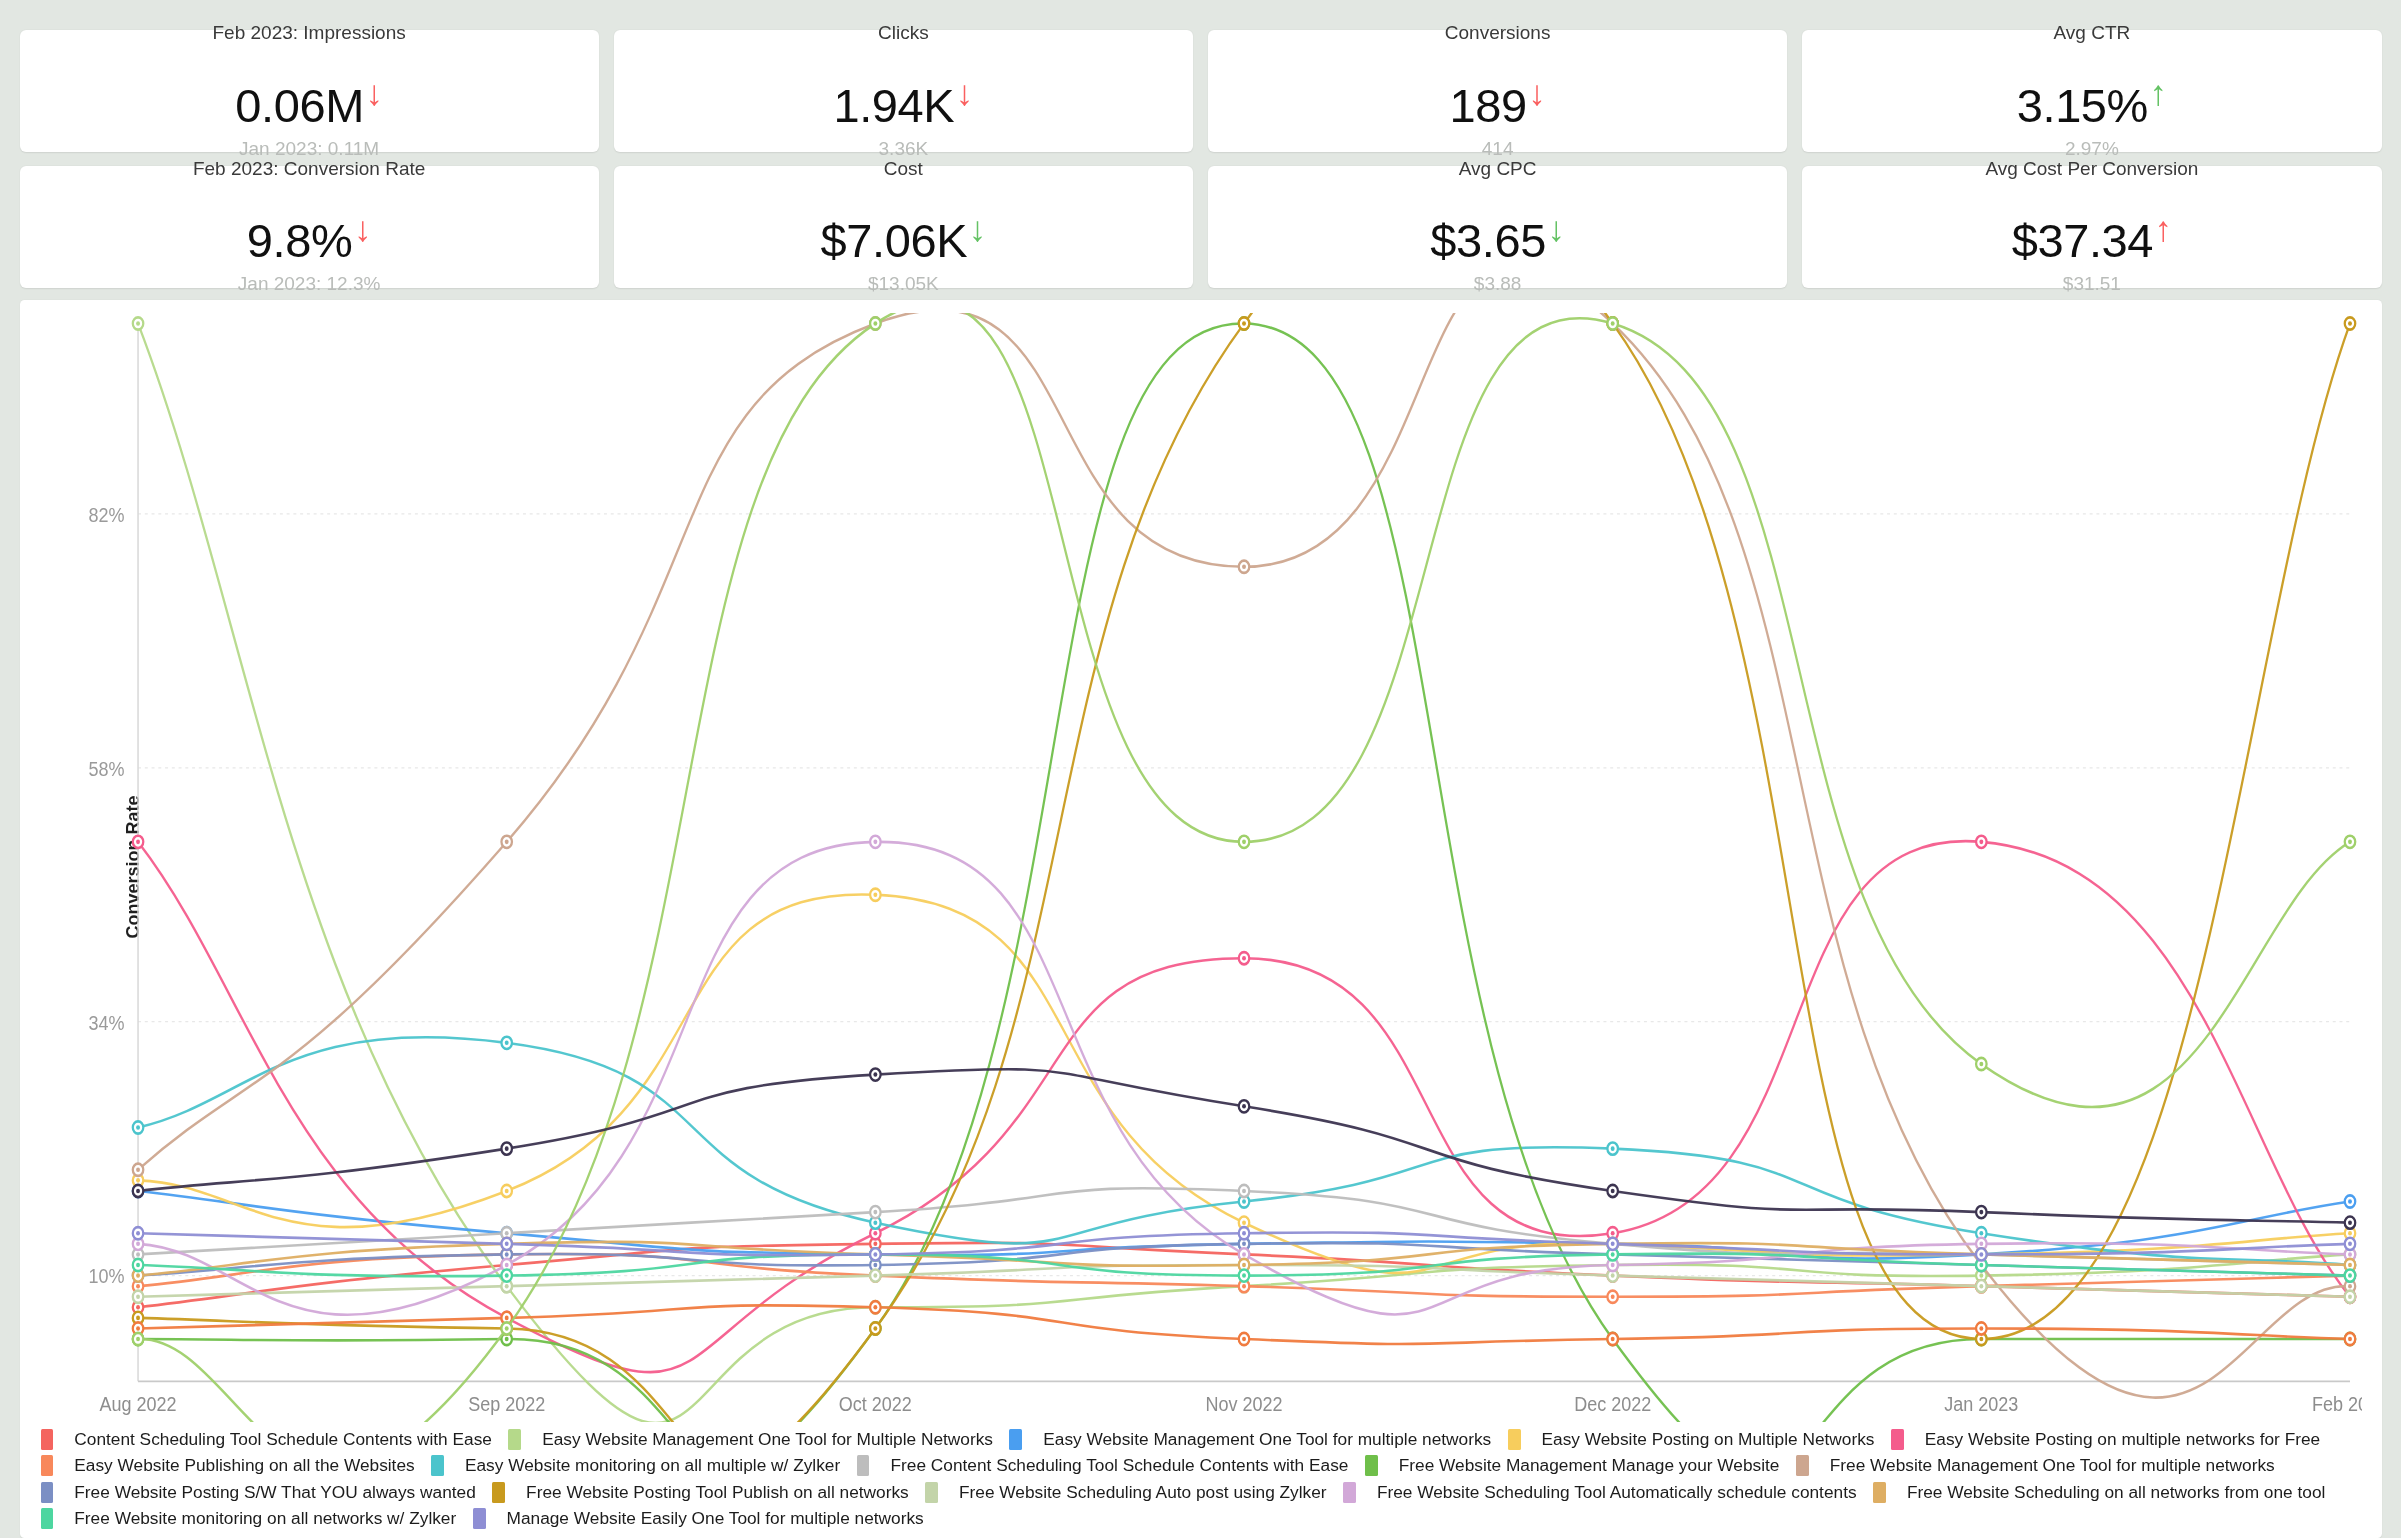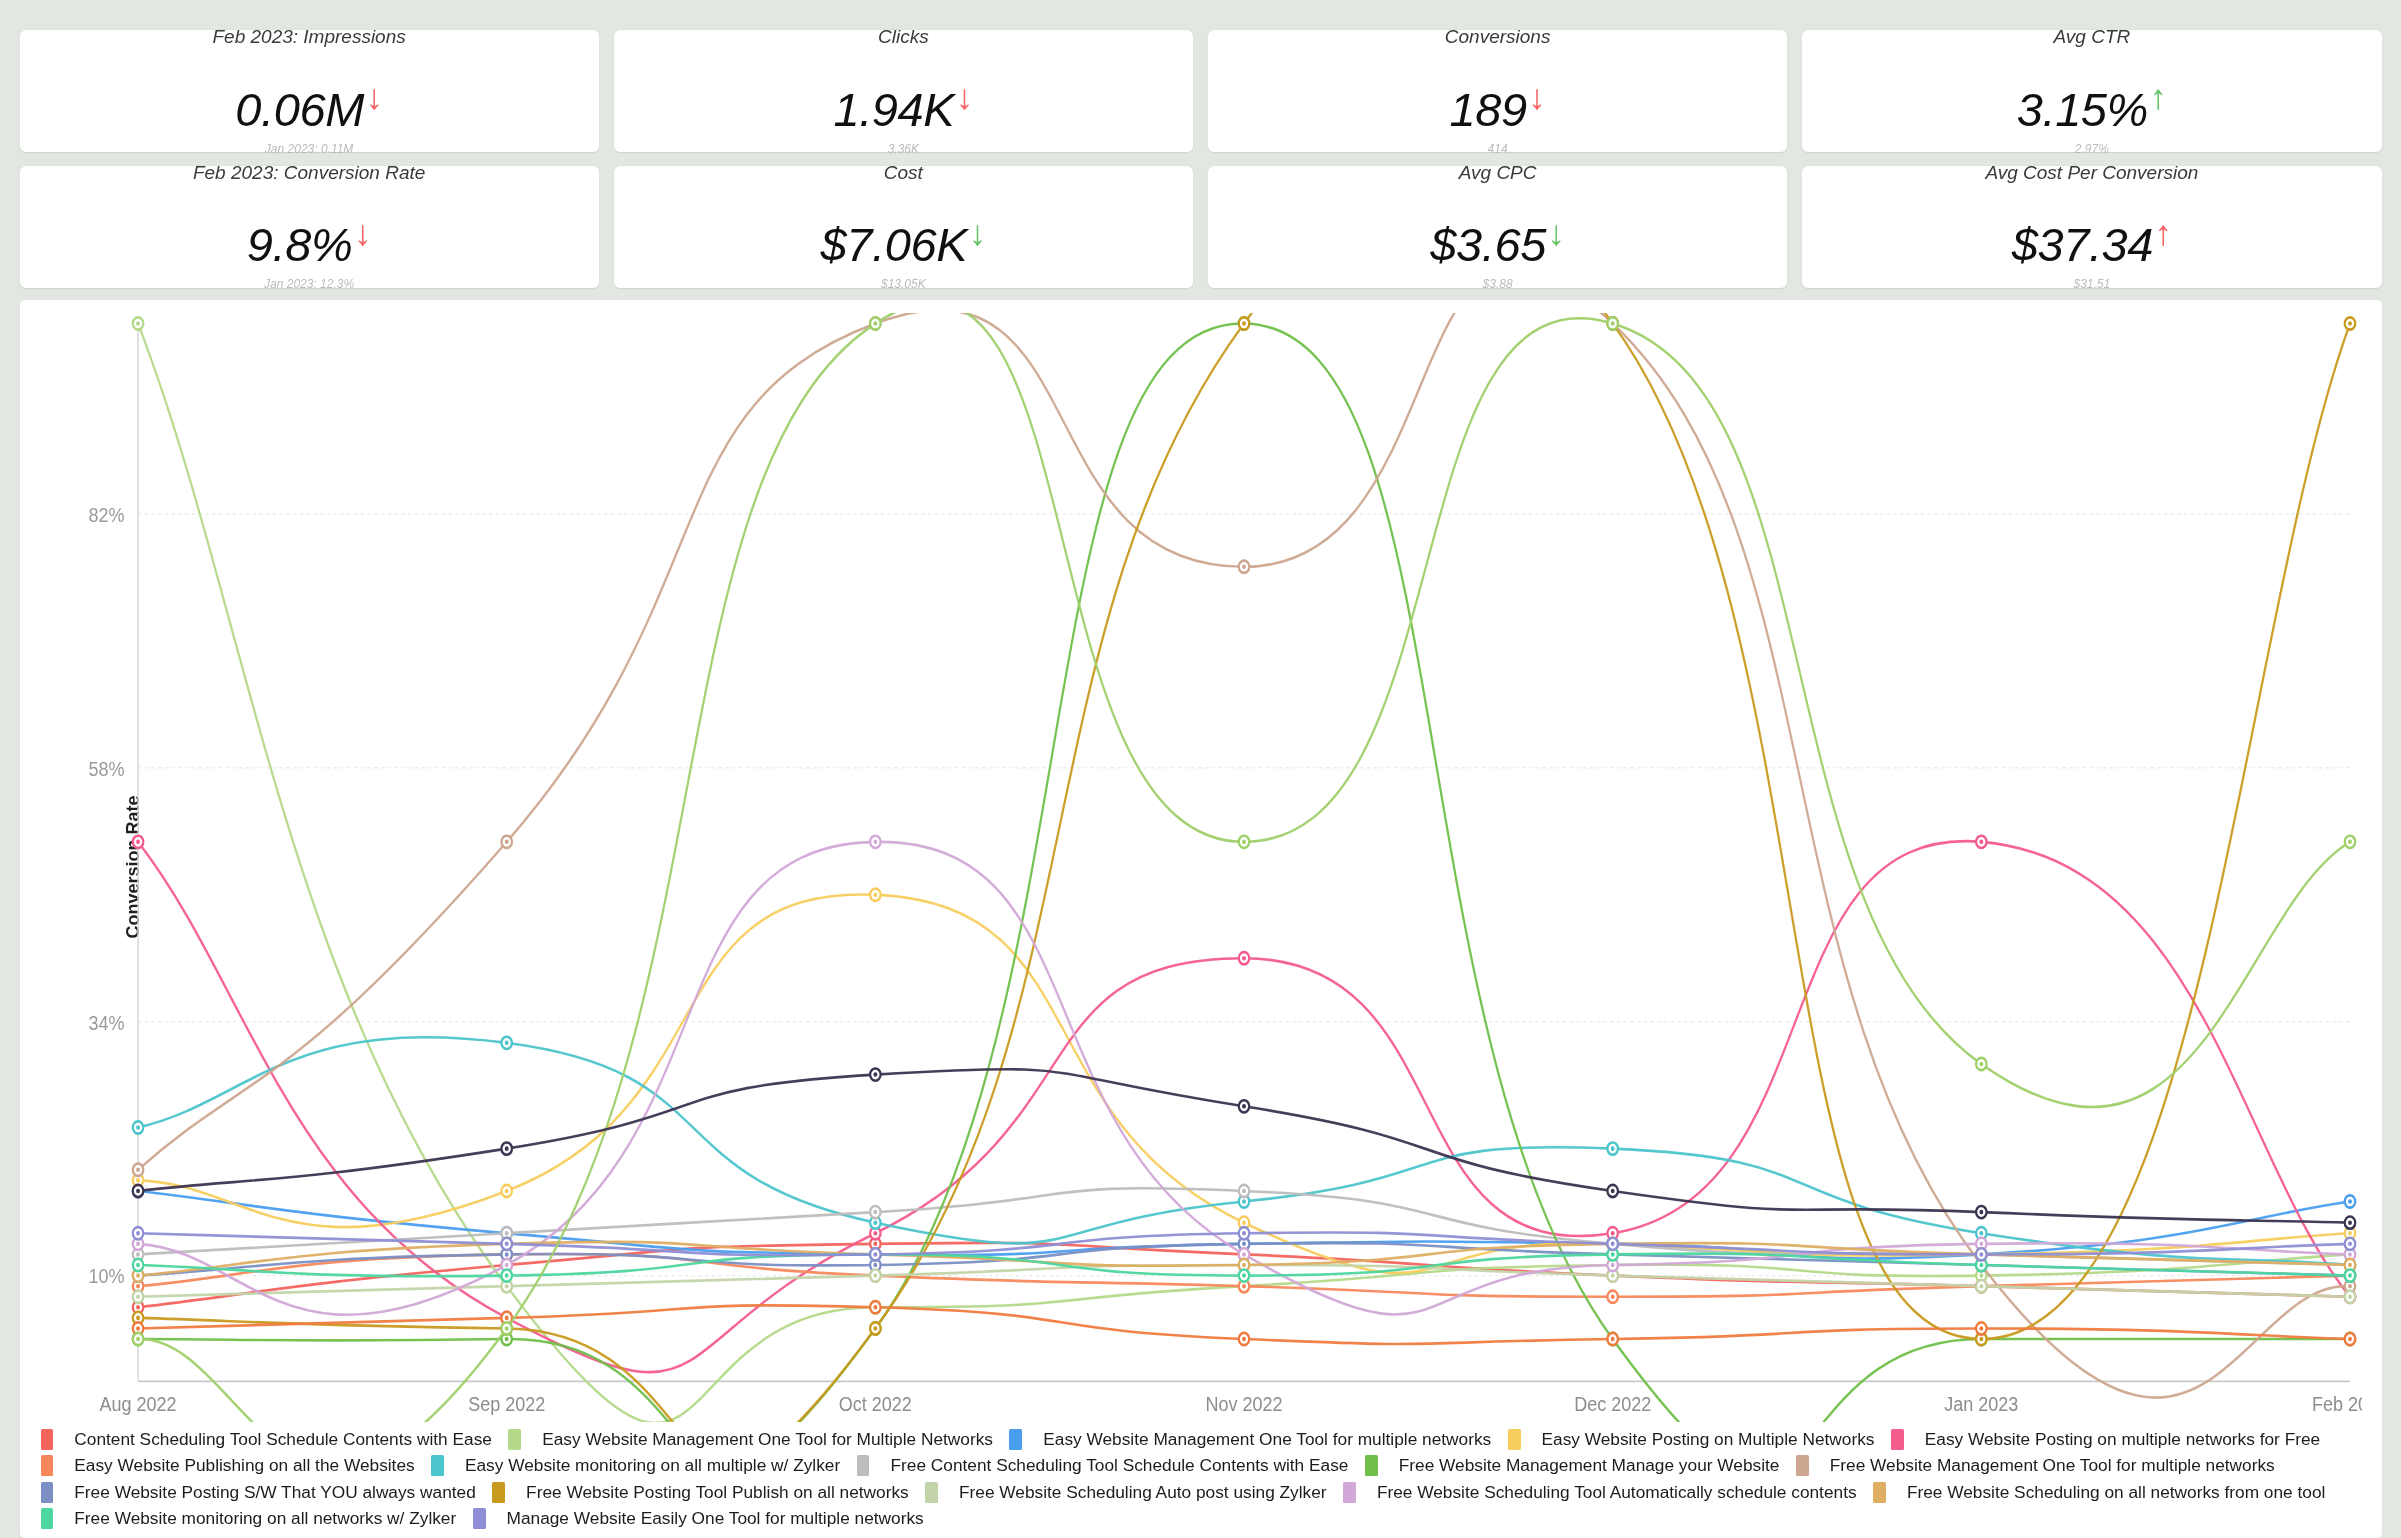--- a/index.html
+++ b/index.html
@@ -47,21 +47,20 @@
   }
   .kpi-card {
     background: #ffffff;
     border-radius: 6px;
     height: 122px;
     display: flex;
     flex-direction: column;
     align-items: center;
     justify-content: center;
     box-shadow: 0 0.8px 1.5px rgba(0,0,0,0.09);
-    font-style: italic;
   }
   .kpi-label {
     font-size: 19px;
     color: #3a3a3a;
     margin-bottom: 4.5px;
   }
   .kpi-value-row {
     display: flex;
     align-items: center;
     justify-content: center;
@@ -80,21 +79,21 @@
     line-height: 1;
     font-weight: 400;
     position: relative;
     top: 3px;
   }
   .arrow-up-red    { color: #fa6060; }
   .arrow-down-red  { color: #fa6060; }
   .arrow-up-green  { color: #64c264; }
   .arrow-down-green{ color: #64c264; }
   .kpi-sub {
-    font-size: 12px;
+    font-size: 19px;
     color: #b9bcb9;
     margin-top: 7.5px;
   }
 
   
   .section-header {
     margin-top: 16.5px;
     height: 56px;
     background: #f1f6f0;
     border-left: 6.8px solid #54a0ee;

